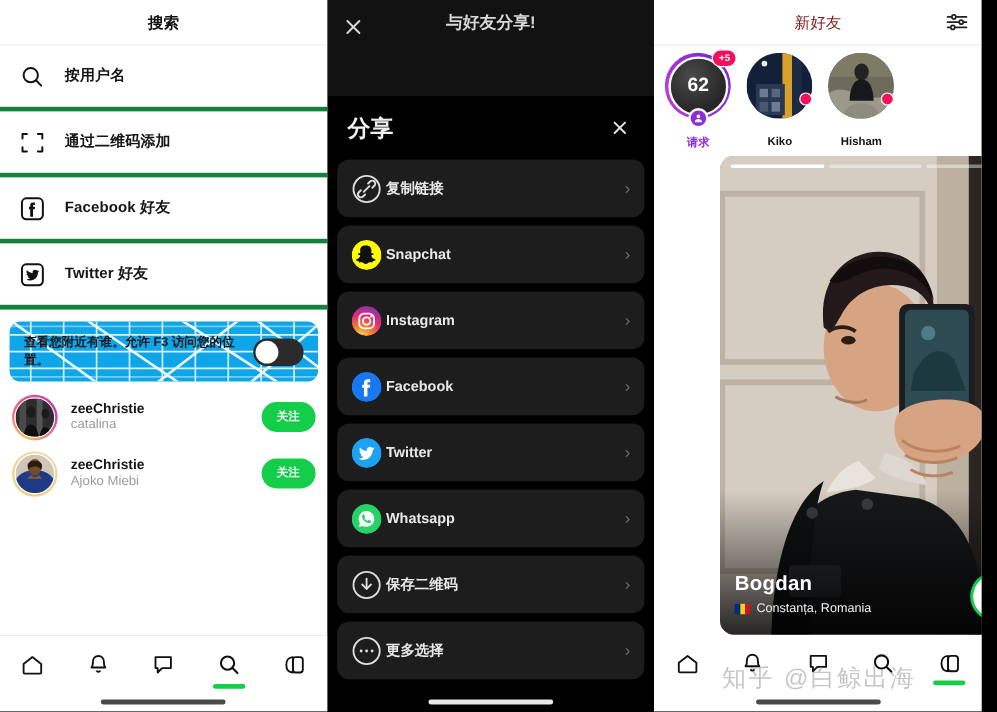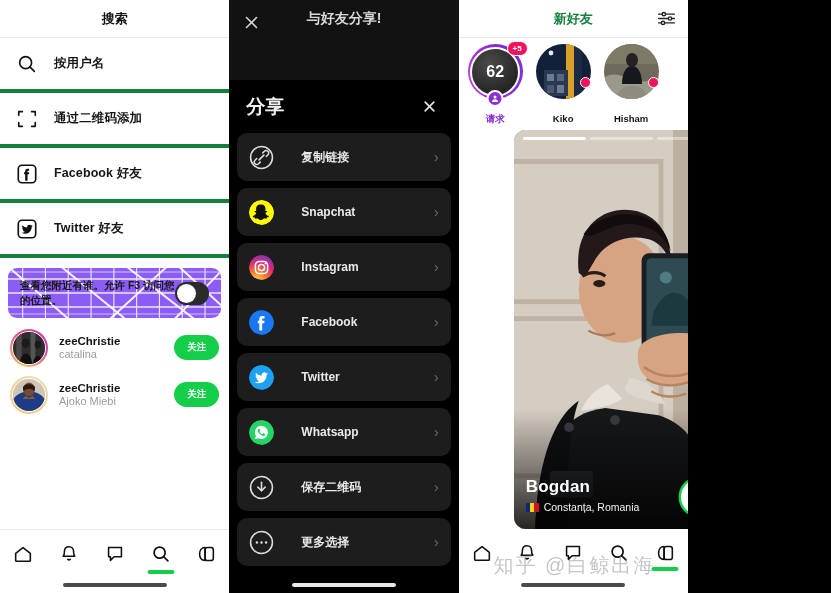--- a/index.html
+++ b/index.html
@@ -1,21 +1,21 @@
 <!DOCTYPE html>
 <html><head>
 <meta charset="utf-8">
 <style>
   * { box-sizing: border-box; margin: 0; padding: 0; }
   html, body {
     width: 831px; height: 593px;
     font-family: "Liberation Sans", "DejaVu Sans", sans-serif;
     background: #000; overflow: hidden;
   }
-  .screens { display: flex; width: 688px; height: 593px; }
+  .screens { display: flex; width: 818px; height: 593px; }
   .panel { width: 277px; height: 593px; position: relative; overflow: hidden; }
 
   
   .p-left { background: #ffffff; display: flex; flex-direction: column; }
   .l-header {
     height: 38px; display: flex; align-items: center; justify-content: center;
     border-bottom: 1px solid #eaeaea; background: #fff; flex: 0 0 auto;
   }
   .l-header-title { font-size: 13px; font-weight: 600; color: #111; }
 
@@ -26,21 +26,21 @@
   }
   .l-row-icon { width: 22px; height: 22px; flex: 0 0 22px;
     display: flex; align-items: center; justify-content: center; }
   .l-row-icon svg { width: 22px; height: 22px; }
   .l-row-label { font-size: 12.5px; font-weight: 700; color: #161616; letter-spacing: .1px; }
 
   
   .l-banner-wrap { padding: 10px 8px 6px 8px; }
   .l-banner {
     position: relative; height: 50px; border-radius: 9px; overflow: hidden;
-    background: #8b5cf6;
+    background: #0ea5e9;
     display: flex; align-items: center; justify-content: space-between;
     padding: 16px 12px;
   }
   .l-banner .mapsvg { position: absolute; inset: 0; width: 100%; height: 100%; }
   .l-banner-text {
     position: relative; z-index: 2; font-size: 10.5px; font-weight: 700; color: #171717;
     line-height: 1.45; max-width: 186px;
   }
   .l-toggle {
     position: relative; z-index: 2; width: 42px; height: 23px; border-radius: 12px;
@@ -110,38 +110,38 @@
     padding: 0 9px; flex: 0 0 auto;
   }
   .m-sheet-title { font-size: 19px; font-weight: 700; color: #f0f0f0; }
   .m-sheet-close { width: 24px; height: 24px; display: flex; align-items: center;
     justify-content: center; cursor: pointer; }
   .m-sheet-close svg { width: 13px; height: 13px; }
 
   .m-items { display: flex; flex-direction: column; gap: 7px; }
   .m-item {
     height: 48px; background: #1d1d1d; border-radius: 10px;
-    display: flex; align-items: center; gap: 27px; padding: 0 12px; cursor: pointer;
+    display: flex; align-items: center; gap: 4px; padding: 0 12px; cursor: pointer;
   }
   .m-item-icon { width: 25px; height: 25px; flex: 0 0 25px; border-radius: 50%;
     display: flex; align-items: center; justify-content: center; overflow: hidden; }
   .m-item-icon svg { width: 25px; height: 25px; display: block; }
   .m-item-label { flex: 1 1 auto; font-size: 12px; font-weight: 700; color: #e9e9e9; }
   .m-chev { color: #6d6d6d; font-size: 14px; font-weight: 400; }
   .m-homebar { height: 16px; display: flex; align-items: center; justify-content: center;
     background: #000; flex: 0 0 auto; }
   .m-homebar i { width: 104px; height: 4px; border-radius: 3px; background: #e8e8e8; display: block; }
 
   
   .p-right { background: #fff; display: flex; flex-direction: column; }
   .r-header {
     height: 38px; display: flex; align-items: center; justify-content: center;
     border-bottom: 1px solid #ececec; position: relative; flex: 0 0 auto;
   }
-  .r-header-title { font-size: 13px; font-weight: 700; color: #15803d; }
+  .r-header-title { font-size: 13px; font-weight: 400; color: #7f1d1d; }
   .r-filter { position: absolute; right: 9px; top: 50%; transform: translateY(-50%);
     width: 24px; height: 24px; display: flex; align-items: center; justify-content: center;
     cursor: pointer; }
   .r-filter svg { width: 21px; height: 21px; }
 
   .r-stories { display: flex; gap: 9px; padding: 6px 7px 4px 7px; flex: 0 0 auto; overflow: hidden; }
   .r-story { width: 59px; flex: 0 0 59px; display: flex; flex-direction: column;
     align-items: center; cursor: pointer; position: relative; }
   .r-story-av-wrap { position: relative; width: 55px; height: 55px; }
   .r-story-av {

